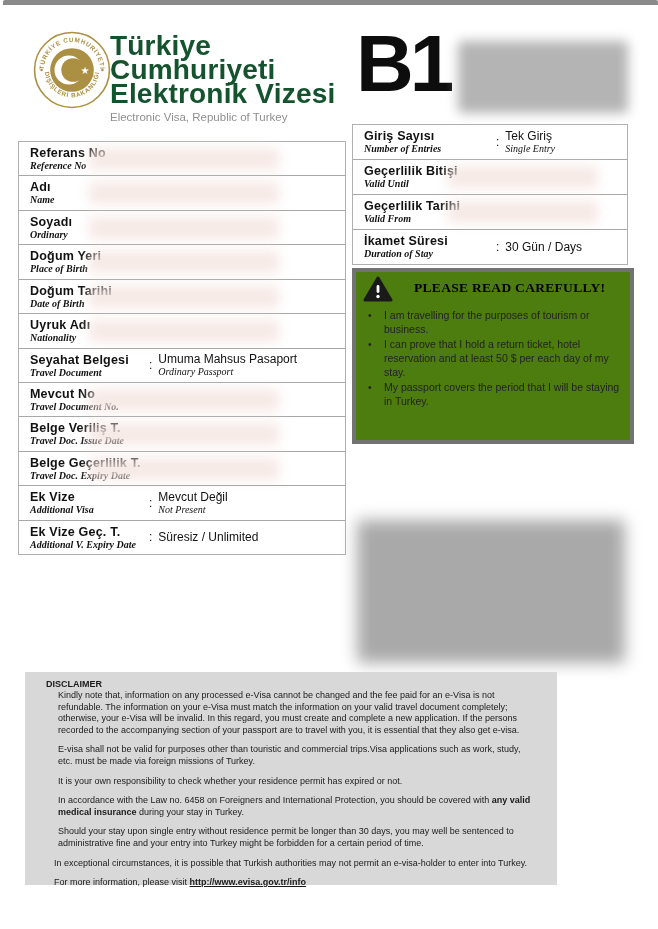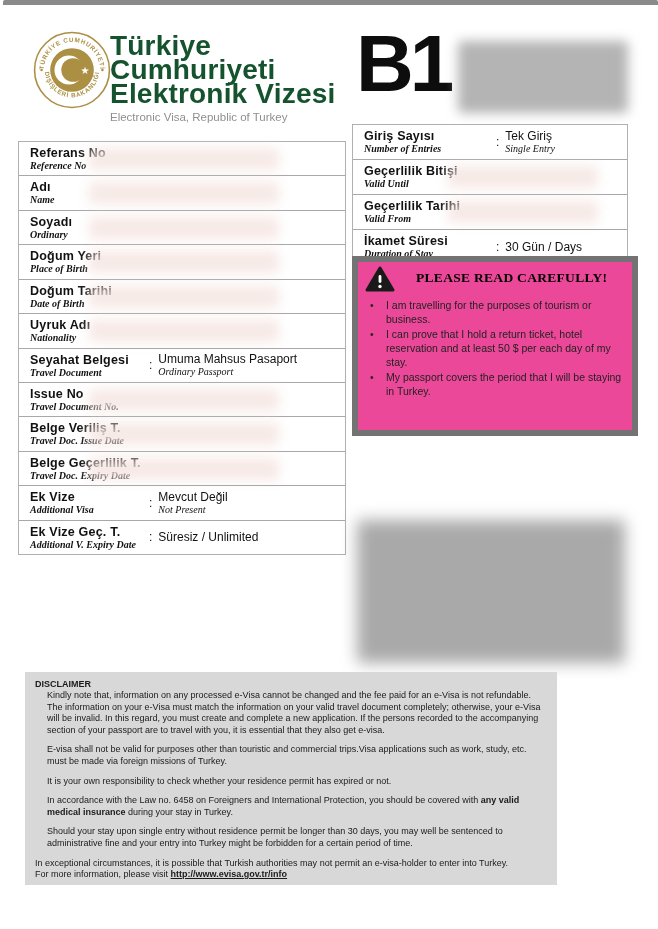--- a/index.html
+++ b/index.html
@@ -29,33 +29,33 @@
   .lbl-en{font-family:"Liberation Serif",serif;font-style:italic;font-weight:bold;font-size:10px;color:#111;padding:0 0 0 11px;line-height:12px;}
   .fval{position:absolute;top:0;bottom:0;left:130px;right:2px;display:flex;align-items:center;}
   .rbox .fval{left:143px;}
   .colon{font-size:12px;margin-right:6px;color:#111;}
   .val-tr{font-size:12px;color:#111;line-height:14px;}
   .val-en{font-family:"Liberation Serif",serif;font-style:italic;font-size:10px;color:#111;line-height:12px;}
   .redact{position:absolute;left:70px;top:6px;width:190px;height:22px;background:#f4e4e0;filter:blur(6px);opacity:.8;}
   .rbox .redact{left:95px;width:150px;}
 
   
-  .warnbox{position:absolute;left:352px;top:256px;width:274px;height:168px;border:6px solid #737373;background:#ec4899;}
+  .warnbox{position:absolute;left:352px;top:268px;width:274px;height:168px;border:4px solid #737373;background:#4d7c0f;}
   .warn-head{position:relative;height:32px;}
   .warn-icon{position:absolute;left:7px;top:4px;}
   .warn-title{position:absolute;left:58px;top:8px;font-family:"Liberation Serif",serif;font-weight:bold;font-size:13.5px;letter-spacing:.3px;color:#000;}
   .bullets{margin:4px 6px 0 8px;}
   .bullet-row{position:relative;padding-left:20px;font-size:10.5px;line-height:14px;color:#222;margin-bottom:1px;}
   .bullet-dot{position:absolute;left:4px;top:0;font-size:10.5px;}
 
   
-  .disclaimer{position:absolute;left:25px;top:672px;width:532px;height:213px;background:#d8d8d8;box-sizing:border-box;padding:7px 10px;color:#1a1a1a;}
+  .disclaimer{position:absolute;left:25px;top:672px;width:532px;height:213px;background:#d8d8d8;box-sizing:border-box;padding:7px 21px;color:#1a1a1a;}
   .disc-title{font-size:9px;font-weight:bold;margin:0 0 1px 0;}
   .disclaimer p{font-size:9px;line-height:11.6px;margin:0 0 8px 12px;}
-  .disclaimer p.tight{margin:0;}
+  .disclaimer p.tight{margin:8px;}
   .disclaimer a{color:#1a1a1a;font-weight:bold;text-decoration:underline;}
   .bold-inline{font-weight:bold;}
 </style>
 </head>
 <body>
 
 <div class="topbar"></div>
 
 <div class="emblem">
   <svg viewBox="0 0 100 100" width="78" height="78">
@@ -138,21 +138,21 @@
     <div class="fval">
       <span class="colon">:</span>
       <div>
         <div class="val-tr">Umuma Mahsus Pasaport</div>
         <div class="val-en">Ordinary Passport</div>
       </div>
     </div>
   </div>
 
   <div class="frow">
-    <div class="lbl-tr">Issue No</div>
+    <div class="lbl-tr">Mevcut No</div>
     <div class="lbl-en">Travel Document No.</div>
     <span class="redact"></span>
   </div>
 
   <div class="frow">
     <div class="lbl-tr">Belge Veriliş T.</div>
     <div class="lbl-en">Travel Doc. Issue Date</div>
     <span class="redact"></span>
   </div>
 

